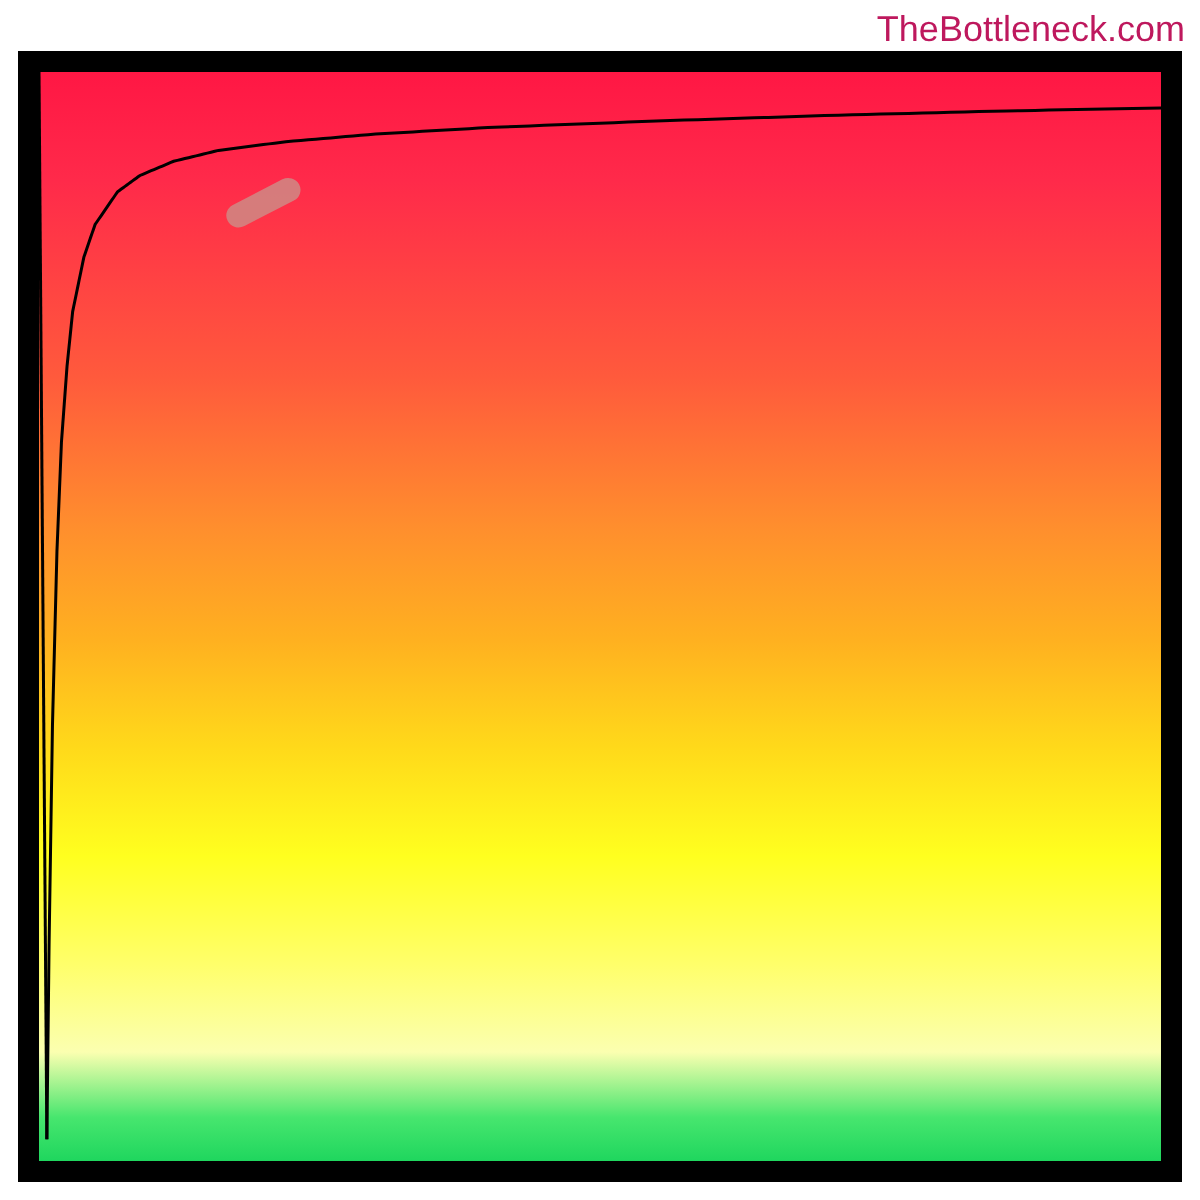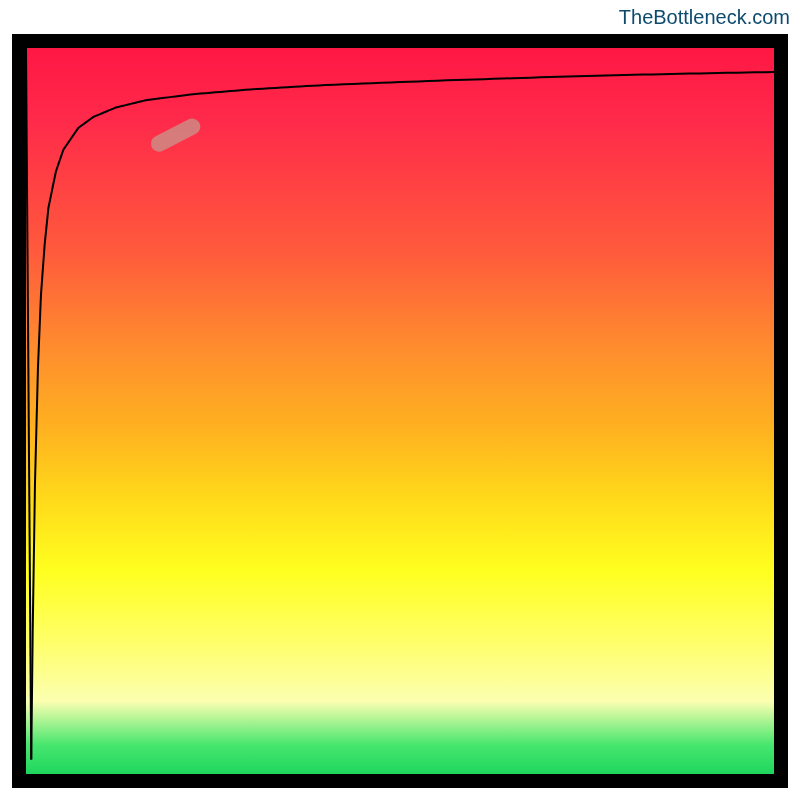--- a/index.html
+++ b/index.html
@@ -13,22 +13,22 @@
   }
   .stage {
     position: relative;
     width: 800px;
     height: 800px;
   }
   .watermark {
     position: absolute;
     top: 6px;
     right: 10px;
-    font-size: 20px;
-    color: #0c4a6e;
+    font-size: 24px;
+    color: #be185d;
     font-weight: 400;
     user-select: none;
   }
   
   .plot-wrap {
     position: absolute;
     left: 12px;
     top: 34px;
     width: 776px;
     height: 754px;

